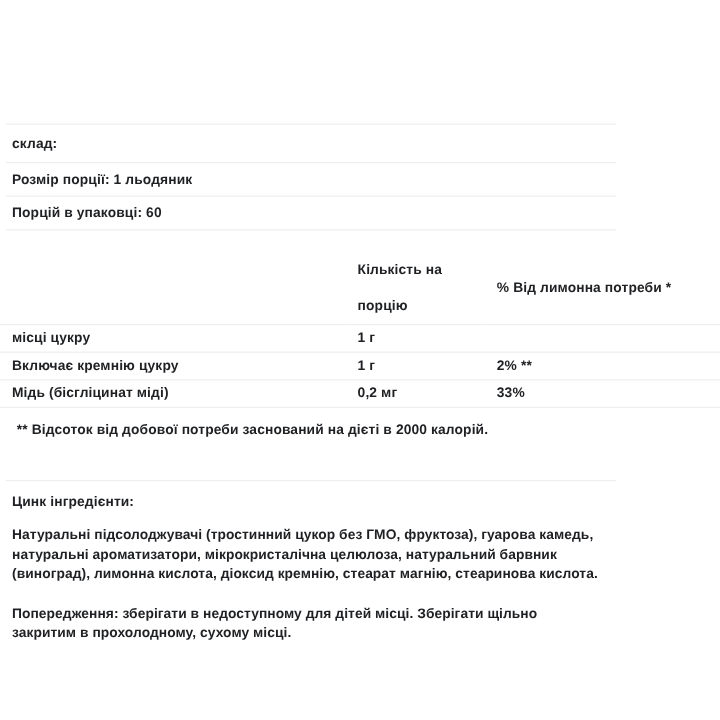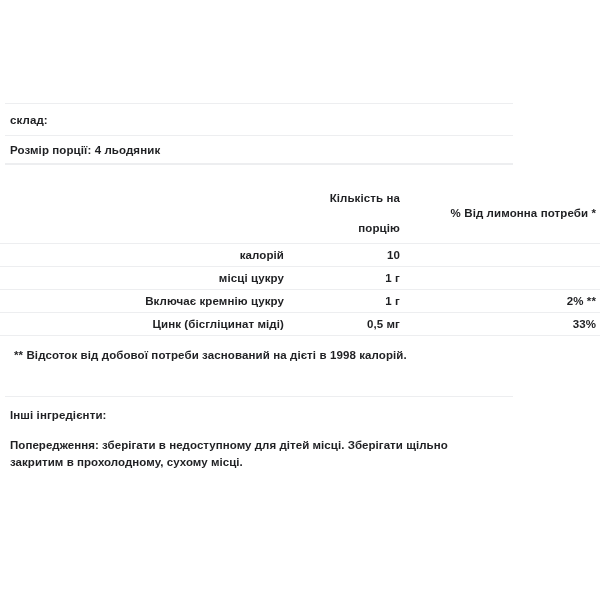--- a/index.html
+++ b/index.html
@@ -58,21 +58,21 @@
     table-layout: fixed;
     font-size: 11.5px;
   }
 
   table.facts col.c1 { width: 288px; }
   table.facts col.c2 { width: 116px; }
   table.facts col.c3 { width: 196px; }
 
   table.facts th,
   table.facts td {
-    text-align: right;
+    text-align: left;
     vertical-align: middle;
     font-weight: bold;
     letter-spacing: 0.1px;
     color: #1f2023;
     padding: 0;
     height: 22px;
     line-height: 22px;
     border-bottom: 1px solid #edeef0;
   }
 
@@ -138,24 +138,25 @@
 <div class="panel">
 
   <div class="spacer-top"></div>
 
   <div class="rule"></div>
 
   <div class="heading-row">склад:</div>
 
   <div class="rule"></div>
 
-  <div class="serving-row">Розмір порції: 4 льодяник</div>
-
-  <div class="rule"></div>
-
+  <div class="serving-row">Розмір порції: 1 льодяник</div>
+
+  <div class="rule"></div>
+
+  <div class="serving-row">Порцій в упаковці: 60</div>
 
   <div class="rule"></div>
 
   <table class="facts">
     <colgroup>
       <col class="c1">
         <col class="c2">
         <col class="c3">
     </colgroup>
     <thead>
@@ -165,46 +166,42 @@
         <td></td>
       </tr>
       <tr>
         <th class="hcell"></th>
         <th class="hcell">Кількість на порцію</th>
         <th class="hcell">% Від лимонна потреби *</th>
       </tr>
     </thead>
     <tbody>
       <tr>
-        <td class="dcell">калорій</td>
-        <td class="dcell">10</td>
-        <td class="dcell"></td>
-      </tr>
-      <tr>
         <td class="dcell">місці цукру</td>
         <td class="dcell">1 г</td>
         <td class="dcell"></td>
       </tr>
       <tr>
         <td class="dcell">Включає кремнію цукру</td>
         <td class="dcell">1 г</td>
         <td class="dcell">2% **</td>
       </tr>
       <tr>
-        <td class="dcell">Цинк (бісгліцинат міді)</td>
-        <td class="dcell">0,5 мг</td>
+        <td class="dcell">Мідь (бісгліцинат міді)</td>
+        <td class="dcell">0,2 мг</td>
         <td class="dcell">33%</td>
       </tr>
     </tbody>
   </table>
 
-  <div class="note">** Відсоток від добової потреби заснований на дієті в 1998 калорій.</div>
+  <div class="note">** Відсоток від добової потреби заснований на дієті в 2000 калорій.</div>
 
   <div class="gap-block"></div>
 
   <div class="rule"></div>
 
-  <div class="section-title">Інші інгредієнти:</div>
-
+  <div class="section-title">Цинк інгредієнти:</div>
+
+  <div class="body-text">Натуральні підсолоджувачі (тростинний цукор без ГМО, фруктоза), гуарова камедь, натуральні ароматизатори, мікрокристалічна целюлоза, натуральний барвник (виноград), лимонна кислота, діоксид кремнію, стеарат магнію, стеаринова кислота.</div>
 
   <div class="warning-text">Попередження: зберігати в недоступному для дітей місці. Зберігати щільно закритим в прохолодному, сухому місці.</div>
 
 </div>
 
 </body></html>

